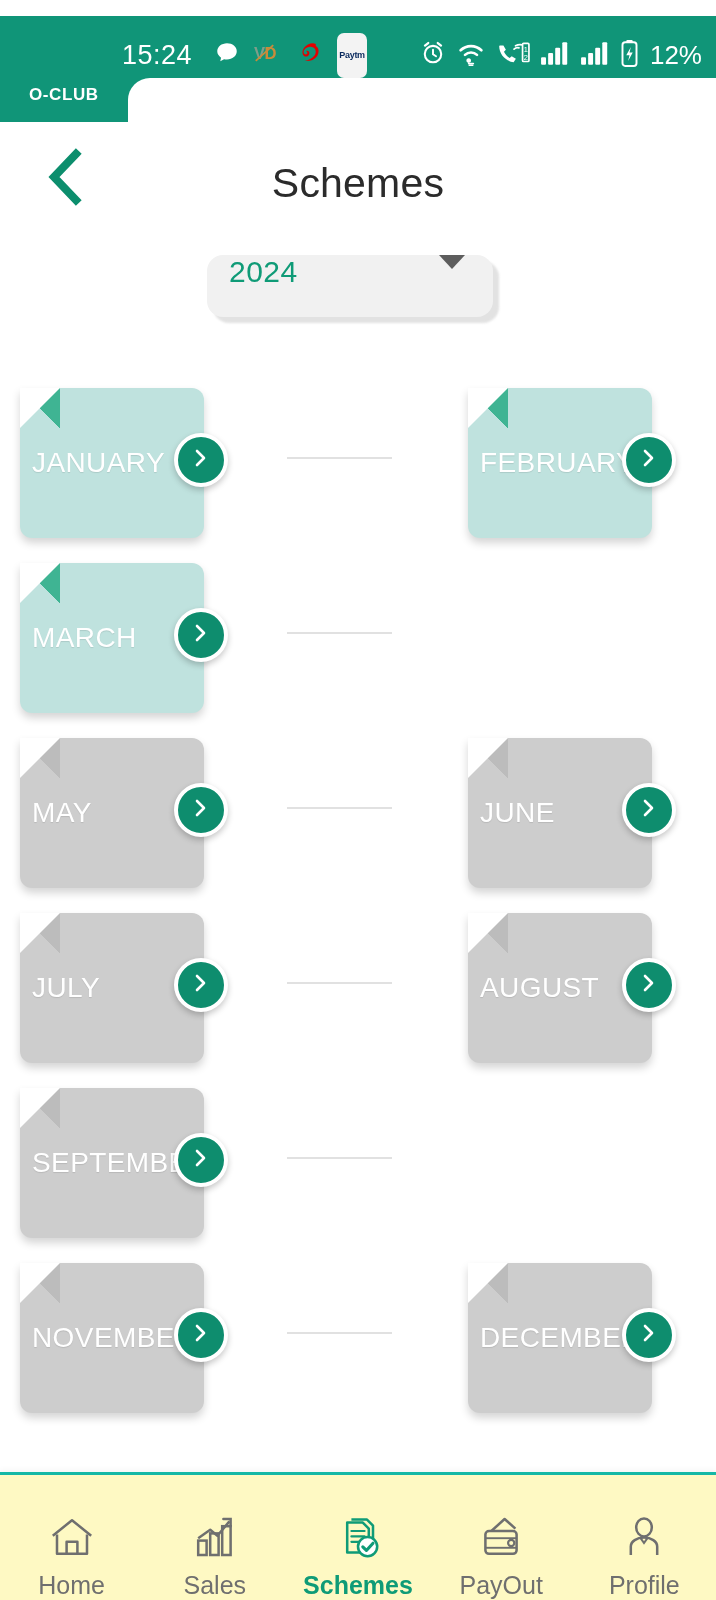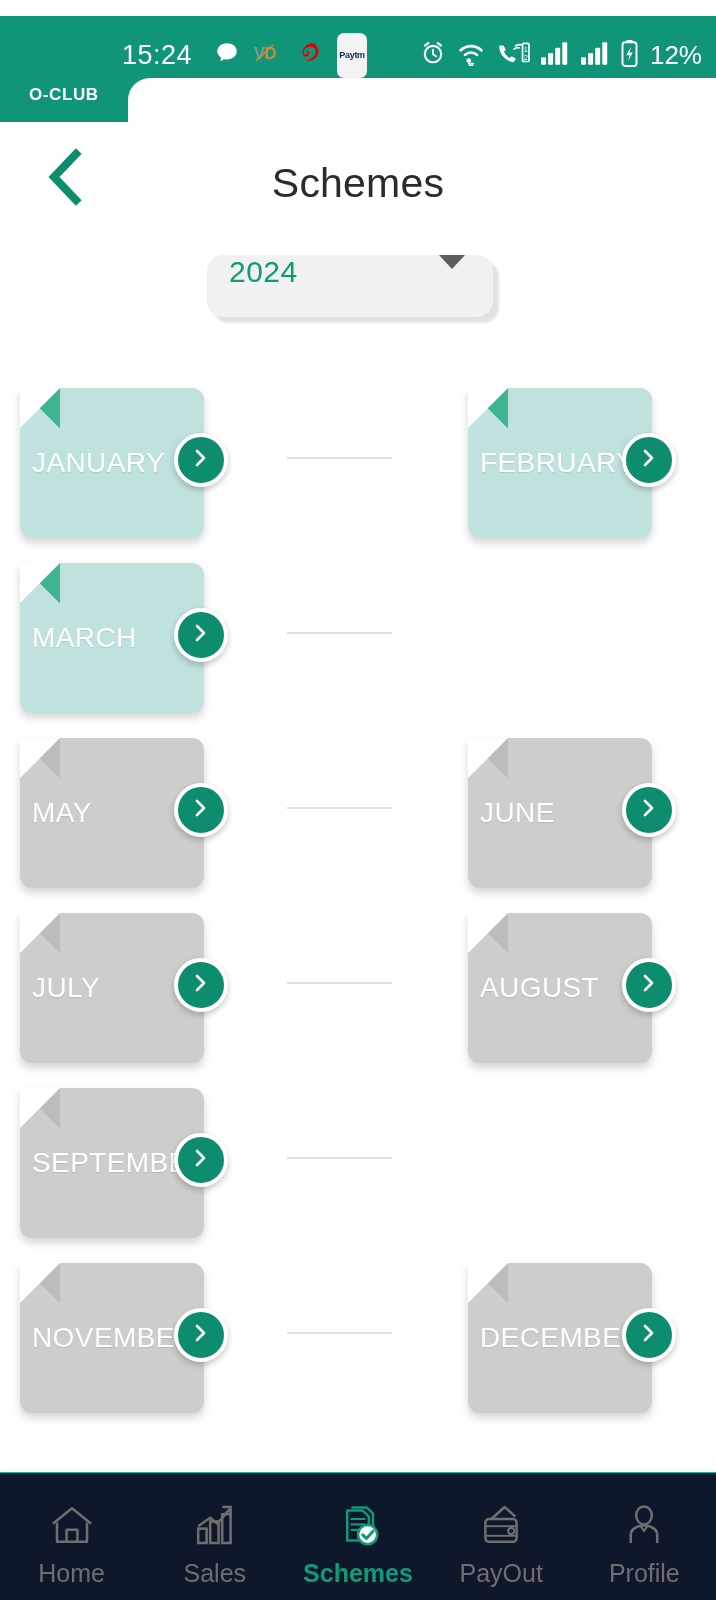--- a/index.html
+++ b/index.html
@@ -126,22 +126,22 @@
     width:54px; height:54px; border-radius:50%;
     background:#0e8d6e; border:4px solid #fff;
     box-shadow:0 3px 6px rgba(0,0,0,.22);
     display:flex; align-items:center; justify-content:center;
     cursor:pointer;
   }
 
   
   .bottomnav{
     position:absolute; left:0; bottom:0; width:716px; height:128px;
-    background:#0f172a; border-top:1px solid #14b8a6;
-    display:flex; align-items:center; justify-content:space-around;
+    background:#fef9c3; border-top:3px solid #14b8a6;
+    display:flex; align-items:flex-end; justify-content:space-around;
     padding-top:16px;
     box-shadow:0 -2px 6px rgba(0,0,0,.045);
   }
   .navitem{
     width:140px; display:flex; flex-direction:column; align-items:center; gap:7px;
     cursor:pointer;
   }
   .navlabel{ font-size:25px; color:#6f6f6f; font-weight:400; }
   .navitem.active .navlabel{ color:#0f9b77; font-weight:700; }
 </style>

